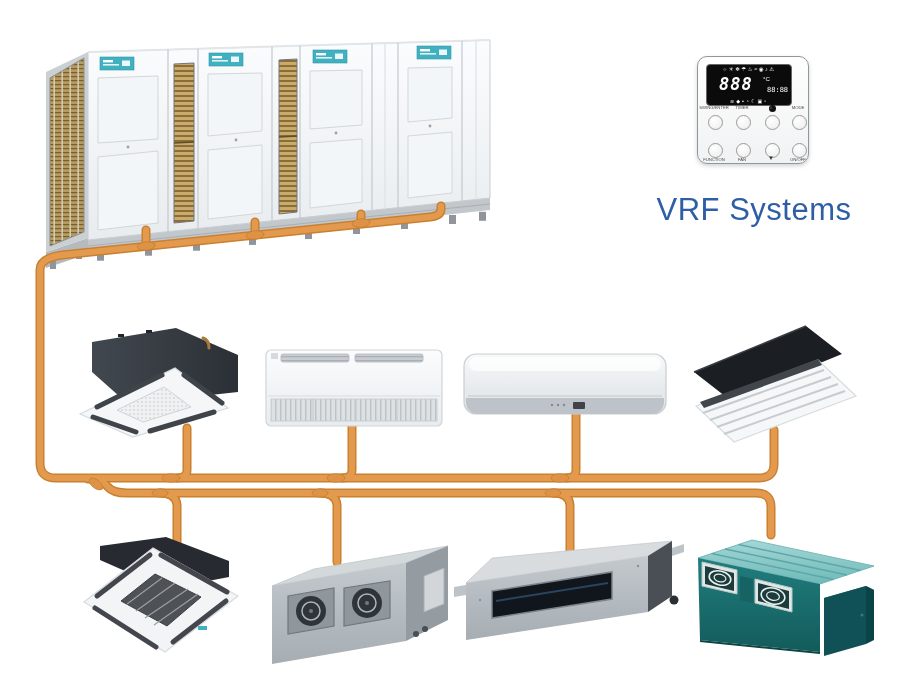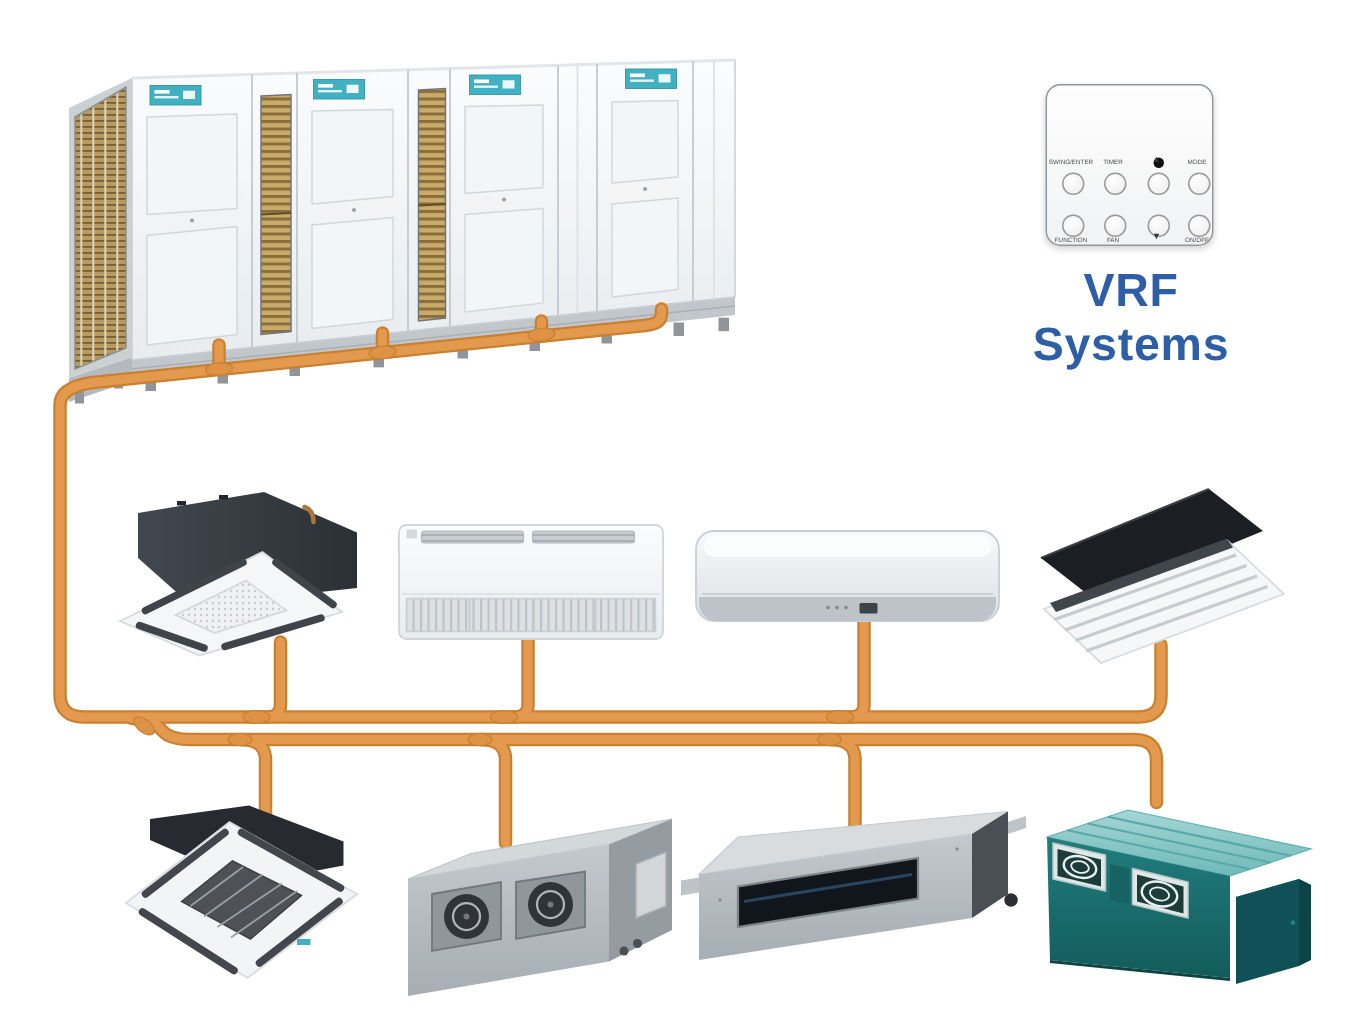--- a/index.html
+++ b/index.html
@@ -16,21 +16,21 @@
   #lcd-main{left:12px;top:9px;color:#fff;font-family:"DejaVu Sans Mono",monospace;
     font-weight:bold;font-style:italic;font-size:17px;letter-spacing:1px;}
   #lcd-unit{left:56px;top:11px;color:#fff;font-size:6px;}
   #lcd-time{left:60px;top:21px;color:#fff;font-family:"DejaVu Sans Mono",monospace;font-size:7px;}
   #ir-dot{left:71px;top:48px;width:7px;height:7px;border-radius:50%;background:#101010;}
   .btn{width:13px;height:13px;border-radius:50%;border:1.2px solid #9a9a9a;
     background:radial-gradient(circle at 35% 30%,#ffffff,#ececec);}
   .blbl{width:34px;margin-left:-17px;text-align:center;font-size:4.2px;color:#4a4a4a;white-space:nowrap;}
   .barrow{width:12px;margin-left:-6px;text-align:center;font-size:6px;color:#333;}
   
-  #title{left:656px;top:176px;width:196px;text-align:center;font-size:31px;font-weight:bold;
+  #title{left:656px;top:192px;width:196px;text-align:center;font-size:31px;font-weight:normal;
     color:#2E5FA6;letter-spacing:0.5px;}
 </style>
 </head>
 <body>
 
 <div id="canvas">
 
 <svg width="900" height="686" viewBox="0 0 900 686" class="abs" style="left:0;top:0">
   <defs>
     <pattern id="coil" width="8" height="4" patternUnits="userSpaceOnUse">
@@ -313,20 +313,27 @@
     <ellipse cx="773" cy="596" rx="6.5" ry="4.2" fill="none" stroke="#EAF1F1" stroke-width="1.2" transform="rotate(14 773 596)"></ellipse>
 
     <polygon points="824,598 866,586 874,590 832,602" fill="#2A8084"></polygon>
     <polygon points="824,598 866,586 866,644 824,656" fill="#0F5156"></polygon>
     <polygon points="866,586 874,590 874,640 866,644" fill="#0B4448"></polygon>
     <circle cx="862" cy="615" r="1.5" fill="#2A8084"></circle>
   </g>
 </svg>
 
   <div id="controller" class="abs">
+    <div id="lcd" class="abs">
+      <div id="lcd-top" class="abs lcdrow">☼☀❄☂♨≈◉♪⚠</div>
+      <div id="lcd-main" class="abs">888</div>
+      <div id="lcd-unit" class="abs">°C</div>
+      <div id="lcd-time" class="abs">88:88</div>
+      <div id="lcd-bottom" class="abs lcdrow">≋◆▪◔☾▣▫</div>
+    </div>
     <div id="ir-dot" class="abs"></div>
 
     <div class="abs blbl" style="left:16px;top:47.5px">SWING/ENTER</div>
     <div class="abs blbl" style="left:44px;top:47.5px">TIMER</div>
     <div class="abs barrow" style="left:73px;top:46.5px">▲</div>
     <div class="abs blbl" style="left:100px;top:47.5px">MODE</div>
 
     <div class="abs btn" style="left:9.5px;top:57.5px"></div>
     <div class="abs btn" style="left:37.5px;top:57.5px"></div>
     <div class="abs btn" style="left:66.5px;top:57.5px"></div>

